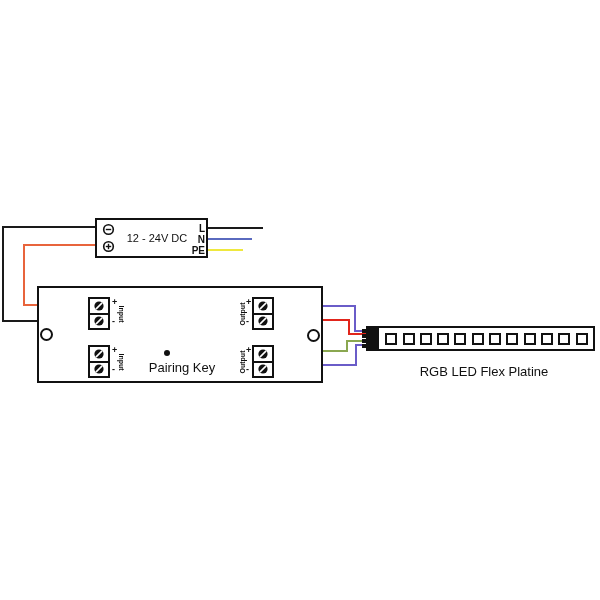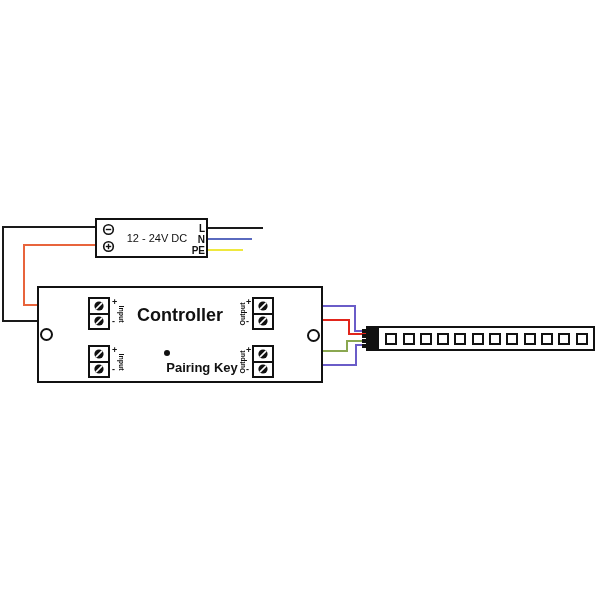--- a/index.html
+++ b/index.html
@@ -10,21 +10,21 @@
   .abs{position:absolute;}
   .box{position:absolute;border:2px solid #111;background:#fff;box-sizing:border-box;}
   .wire{position:absolute;background:#111;}
   .txt{position:absolute;white-space:nowrap;color:#111;}
   .center{transform:translateX(-50%);}
   
   .psu-label{font-size:11px;font-weight:normal;}
   .lnpe{font-size:10px;font-weight:bold;line-height:11px;width:16px;text-align:right;}
   
   .ctrl-title{font-size:18px;font-weight:bold;}
-  .pairing{font-size:13px;font-weight:bold;margin-left:20px;}
+  .pairing{font-size:13px;font-weight:normal;}
   .hole{position:absolute;width:13px;height:13px;border:2px solid #111;border-radius:50%;background:#fff;box-sizing:border-box;}
   .dot{position:absolute;width:6px;height:6px;background:#111;border-radius:50%;}
   .tblock{position:absolute;width:22px;height:33px;background:#111;box-sizing:border-box;
           display:flex;flex-direction:column;padding:2px;gap:2px;}
   .tcell{flex:1;background:#fff;display:flex;align-items:center;justify-content:center;}
   .pm{font-size:9px;font-weight:bold;line-height:9px;}
   .rot-label{position:absolute;font-size:7px;font-weight:bold;white-space:nowrap;}
   .rot-cw{transform:translate(-50%,-50%) rotate(90deg);}
   .rot-ccw{transform:translate(-50%,-50%) rotate(-90deg);}
   
@@ -83,21 +83,20 @@
   <div class="wire" style="left: 346px; top: 340px; width: 20px; height: 2px; background: rgb(138, 167, 80);"></div>
 
   <div class="wire" style="left: 274px; top: 364px; width: 83px; height: 2px; background: rgb(106, 92, 200);"></div>
   <div class="wire" style="left: 355px; top: 344px; width: 2px; height: 22px; background: rgb(106, 92, 200);"></div>
   <div class="wire" style="left: 355px; top: 344px; width: 11px; height: 2px; background: rgb(106, 92, 200);"></div>
 
   <div class="box" style="left:37px;top:286px;width:286px;height:97px;"></div>
   <div class="hole" style="left:40px;top:328px;"></div>
   <div class="hole" style="left:307px;top:329px;"></div>
 
-  <div class="txt ctrl-title center" style="left:180px;top:305px;">Controller</div>
   <div class="dot" style="left:164px;top:350px;"></div>
   <div class="txt pairing center" style="left:182px;top:360px;">Pairing Key</div>
 
   <div class="tblock" style="left:88px;top:297px;">
     <div class="tcell">
       <svg width="12" height="12" viewBox="0 0 12 12">
           <circle cx="6" cy="6" r="4.6" fill="#111"></circle>
           <line x1="2.9" y1="9.1" x2="9.1" y2="2.9" stroke="#fff" stroke-width="1.6"></line>
         </svg>
     </div>
@@ -180,14 +179,15 @@
       <div class="led"></div>
       <div class="led"></div>
       <div class="led"></div>
       <div class="led"></div>
       <div class="led"></div>
       <div class="led"></div>
       <div class="led"></div>
       <div class="led"></div>
     </div>
 
+  <div class="txt rgb-label center" style="left:484px;top:364px;">RGB LED Flex Platine</div>
 
 </div>
 
 </body></html>

